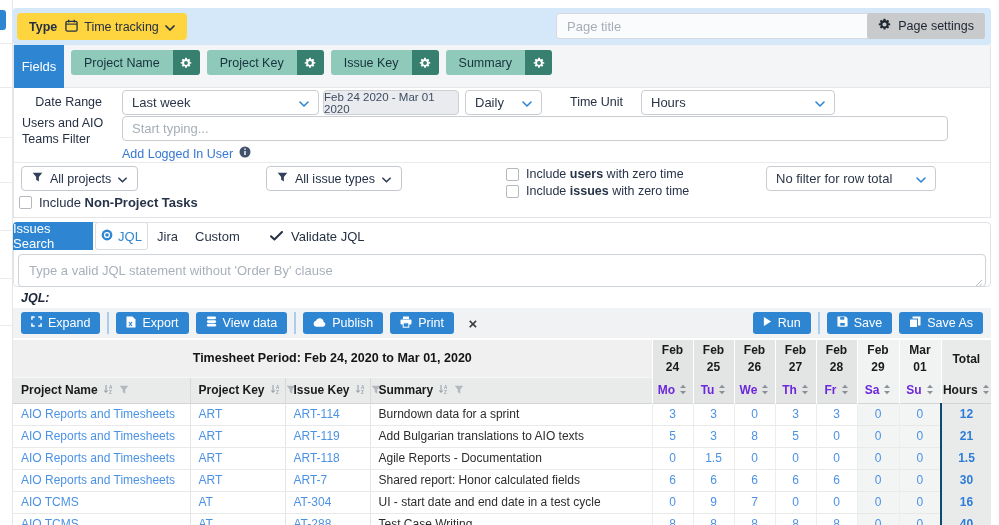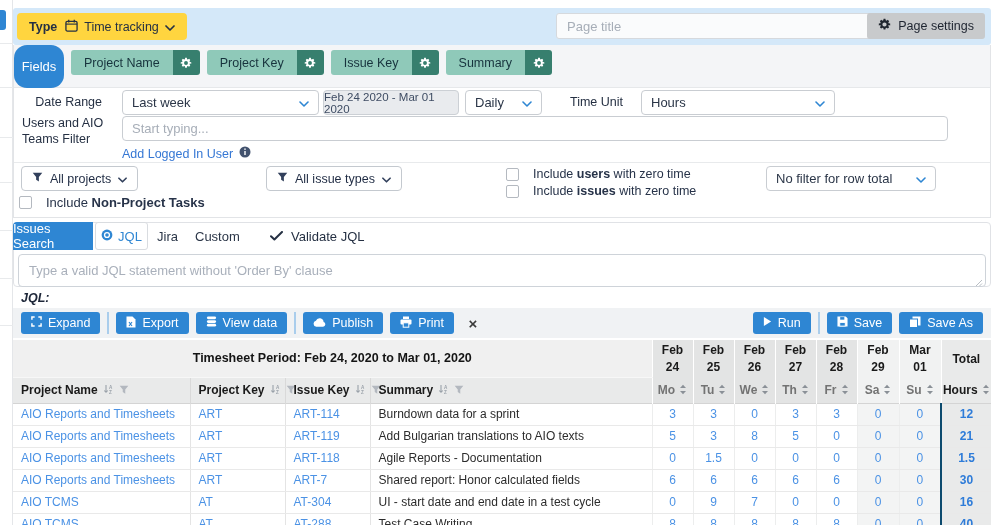--- a/index.html
+++ b/index.html
@@ -17,38 +17,38 @@
   .type-pill { position:absolute; left:4px; top:5px; height:27px; background:#ffd53f; border-radius:4px; display:flex; align-items:center; gap:8px; padding:0 12px; }
   .type-label { font-weight:bold; color:#253043; }
   .type-value { display:flex; align-items:center; gap:6px; color:#253043; cursor:pointer; }
   .page-title-input { position:absolute; left:543px; top:5px; width:332px; height:26px; border:1px solid #d6d9dd; border-radius:3px; background:#fafbfc; padding:0 10px; font-size:13px; color:#253043; font-family:inherit; }
   .page-title-input::placeholder { color:#a7aeb8; }
   .page-settings-btn { position:absolute; right:6px; top:5px; height:26px; background:#c8cacc; border-radius:3px; display:flex; align-items:center; gap:7px; padding:0 11px; color:#1e2430; font-size:12.5px; cursor:pointer; }
 
   
   .config-panel { position:absolute; left:13px; top:45px; width:978px; height:173px; border:1px solid #e2e4e7; border-top:none; background:#fff; }
   .fields-bar { position:absolute; left:0; top:0; width:100%; height:43px; background:#f4f5f7; border-bottom:1px solid #e6e8ea; }
-  .fields-tab { position:absolute; left:0; top:0; width:50px; height:43px; background:#2e86d3; color:#fff; display:flex; align-items:center; justify-content:center; font-size:13px; cursor:pointer;border-radius:13px; }
+  .fields-tab { position:absolute; left:0; top:0; width:50px; height:43px; background:#2e86d3; color:#fff; display:flex; align-items:center; justify-content:center; font-size:13px; cursor:pointer; }
   .chips { position:absolute; left:57px; top:5px; display:flex; gap:7px; }
   .chip { display:flex; height:25px; border-radius:3px; overflow:hidden; cursor:pointer; }
   .chip-label { background:#8fc9b9; color:#17333d; display:flex; align-items:center; padding:0 13px; font-size:12.5px; }
   .chip-gear { width:27px; background:#377f6e; color:#fff; display:flex; align-items:center; justify-content:center; }
 
   .flabel { position:absolute; font-weight:normal; color:#253043; font-size:12.5px; }
   .sel { position:absolute; height:25px; border:1px solid #c9cdd2; border-radius:4px; background:#fff; display:flex; align-items:center; justify-content:space-between; padding:0 9px; font-size:13px; color:#2b3648; cursor:pointer; }
   .sel .chev { color:#2e86d3; }
   .dates-btn { position:absolute; left:309px; top:45px; width:136px; height:25px; background:#e9ebee; border:1px solid #ccd0d5; border-radius:4px; font-size:11.5px; color:#3e4c63; display:flex; align-items:center; justify-content:center; cursor:pointer; }
   .users-input { position:absolute; left:108px; top:71px; width:826px; height:25px; border:1px solid #c9cdd2; border-radius:4px; padding:0 9px; font-size:13px; color:#2b3648; font-family:inherit; }
   .users-input::placeholder { color:#a7aeb8; }
   .add-logged { position:absolute; left:108px; top:101px; display:flex; align-items:center; gap:6px; color:#3577d4; font-size:12.5px; cursor:pointer; }
 
   .filters-sep { position:absolute; left:0; top:117px; width:100%; height:1px; background:#e8eaec; }
   .filter-btn { position:absolute; top:121px; height:25px; border:1px solid #c4c9cf; border-radius:4px; background:#fff; display:flex; align-items:center; gap:7px; padding:0 10px; font-size:12.5px; color:#1f2b43; cursor:pointer; }
   .filter-btn .chev { color:#32405c; }
-  .cbrow { position:absolute; display:flex; align-items:center; gap:14px; font-size:12.5px; color:#273349; cursor:pointer; }
+  .cbrow { position:absolute; display:flex; align-items:center; gap:7px; font-size:12.5px; color:#273349; cursor:pointer; }
   .cbox { width:13px; height:13px; border:1px solid #b4b9c0; border-radius:2px; background:#fff; flex:0 0 auto; }
   .nonproj { font-size:13px; }
 
   
   .search-panel { position:absolute; left:13px; top:222px; width:978px; height:65px; border:1px solid #e0e2e6; border-radius:4px; background:#fff; }
   .tab-issues { position:absolute; left:-1px; top:-1px; width:80px; height:28px; background:#2e86d3; color:#fff; border-radius:4px 0 0 0; display:flex; align-items:center; justify-content:center; font-size:13px; cursor:pointer; }
   .tab-jql { position:absolute; left:81px; top:-1px; width:53px; height:28px; border:1px solid #d9dce0; border-radius:3px; display:flex; align-items:center; justify-content:center; gap:5px; color:#2e86d3; font-size:13px; background:#fff; cursor:pointer; }
   .tab-plain { position:absolute; top:-1px; height:28px; display:flex; align-items:center; color:#2b3648; font-size:13px; cursor:pointer; }
   .validate { position:absolute; left:256px; top:-1px; height:28px; display:flex; align-items:center; gap:8px; color:#253043; font-size:13px; cursor:pointer; }
   .jql-input { position:absolute; left:4px; top:31px; width:968px; height:33px; border:1px solid #ced3d9; border-radius:4px; padding:8px 10px; font-size:13px; color:#2b3648; font-family:inherit; resize:none; }
@@ -68,21 +68,21 @@
   table { border-collapse:collapse; table-layout:fixed; width:978px; font-size:12px; }
   thead .r1 th { height:37px; }
   thead .r2 th { height:26px; }
   th.period { background:#f0f0f0; font-weight:bold; font-size:12.5px; color:#141414; text-align:center; vertical-align:middle; border-bottom:1px solid #f7f7f7; }
   th.dcol { background:#e3e4e4; font-weight:bold; color:#1a1a1a; text-align:center; line-height:1.35; border-left:1px solid #fff; vertical-align:middle; }
   th.dcol.wk { background:#f1f2f2; }
   th.totcol { background:#e9eaea; font-weight:bold; color:#1a1a1a; text-align:center; vertical-align:middle; border-left:1px solid #fff; }
   th.lh { background:#e9eaea; font-weight:bold; color:#1a1a1a; text-align:left; padding-left:8px; border-left:1px solid #d9d9d9; vertical-align:middle; cursor:pointer; white-space:nowrap; }
   th.lh:first-child { border-left:none; }
   th.lh .hic { margin-left:5px; vertical-align:-1px; }
-  th.dh { background:#e3e4e4; font-weight:bold; color:#737373; text-align:center; border-left:1px solid #fff; vertical-align:middle; cursor:pointer; }
+  th.dh { background:#e3e4e4; font-weight:bold; color:#6d28d9; text-align:center; border-left:1px solid #fff; vertical-align:middle; cursor:pointer; }
   th.dh.wk { background:#f1f2f2; }
   th.hh { background:#e9eaea; font-weight:bold; color:#1a1a1a; text-align:center; border-left:1px solid #fff; vertical-align:middle; cursor:pointer; }
   th.dh svg, th.hh svg { margin-left:4px; vertical-align:-1px; }
   thead { border-bottom:1px solid #d4d4d4; }
   tbody tr { height:22px; }
   tbody td { border-bottom:1px solid #e9e9e9; vertical-align:middle; white-space:nowrap; overflow:hidden; }
   td.lc { padding-left:8px; border-left:1px solid #e4e4e4; background:#fff; }
   td.lc:first-child { border-left:none; }
   td.link { color:#4b92e5; cursor:pointer; }
   td.sum { color:#2c2c2c; }

